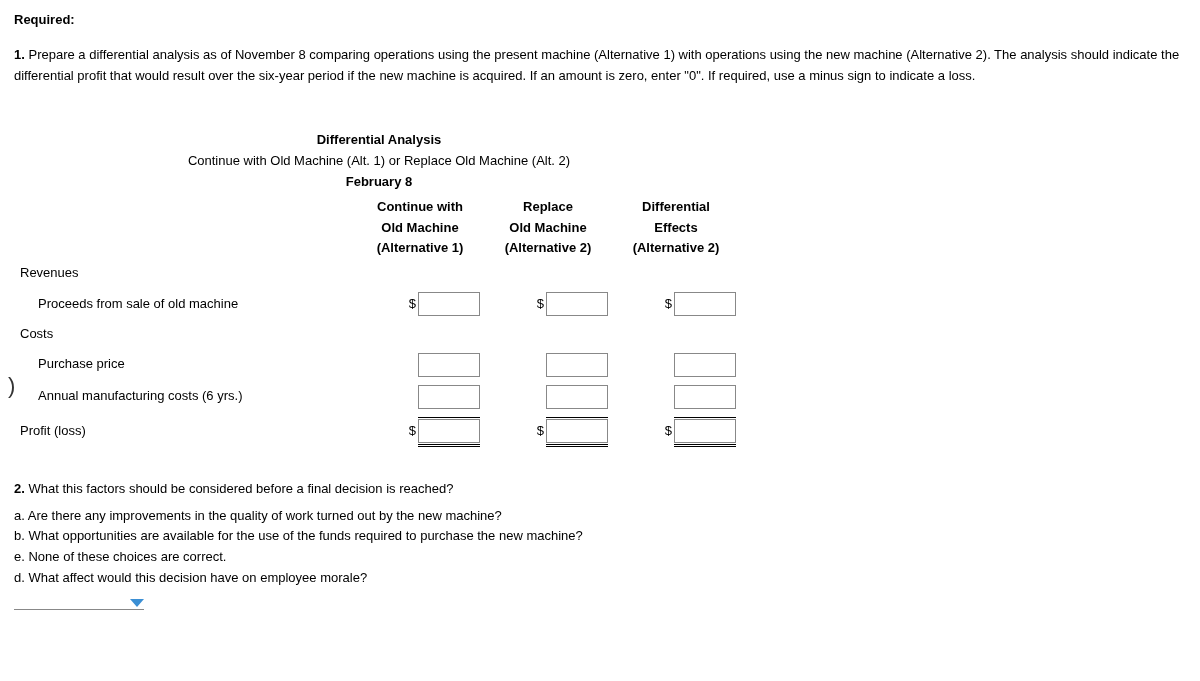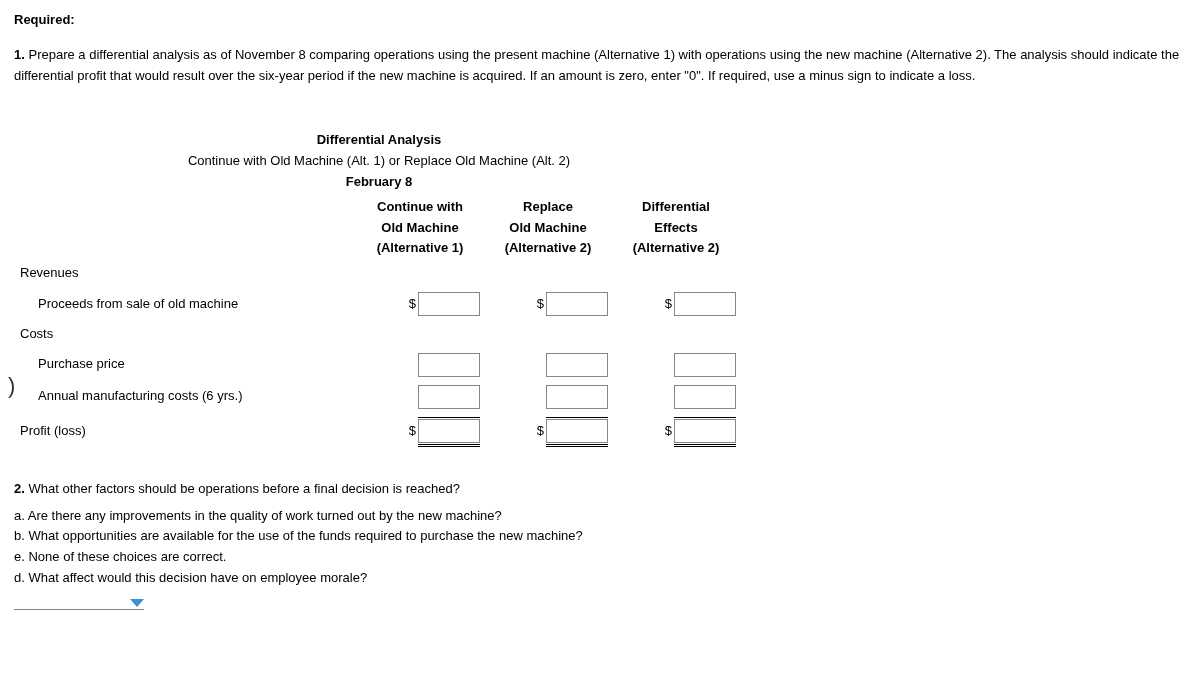--- a/index.html
+++ b/index.html
@@ -151,21 +151,21 @@
       <td><div class="cell-box">
               <span class="dollar">$</span>
               <span class="total-wrap"><input class="num" style=""></span>
             </div></td>
     </tr>
   </tbody>
 </table>
 
 <div class="q2">
   <div class="q2-question">
-    <b>2.</b>&nbsp;<span>What other factors should be operations before a final decision is reached?</span>
+    <b>2.</b>&nbsp;<span>What this factors should be considered before a final decision is reached?</span>
   </div>
   <ul class="q2-list">
     <li><span>a.</span> <span>Are there any improvements in the quality of work turned out by the new machine?</span></li>
     <li><span>b.</span> <span>What opportunities are available for the use of the funds required to purchase the new machine?</span></li>
     <li><span>e.</span> <span>None of these choices are correct.</span></li>
     <li><span>d.</span> <span>What affect would this decision have on employee morale?</span></li>
   </ul>
 </div>
 
 <div class="footer-marker">

